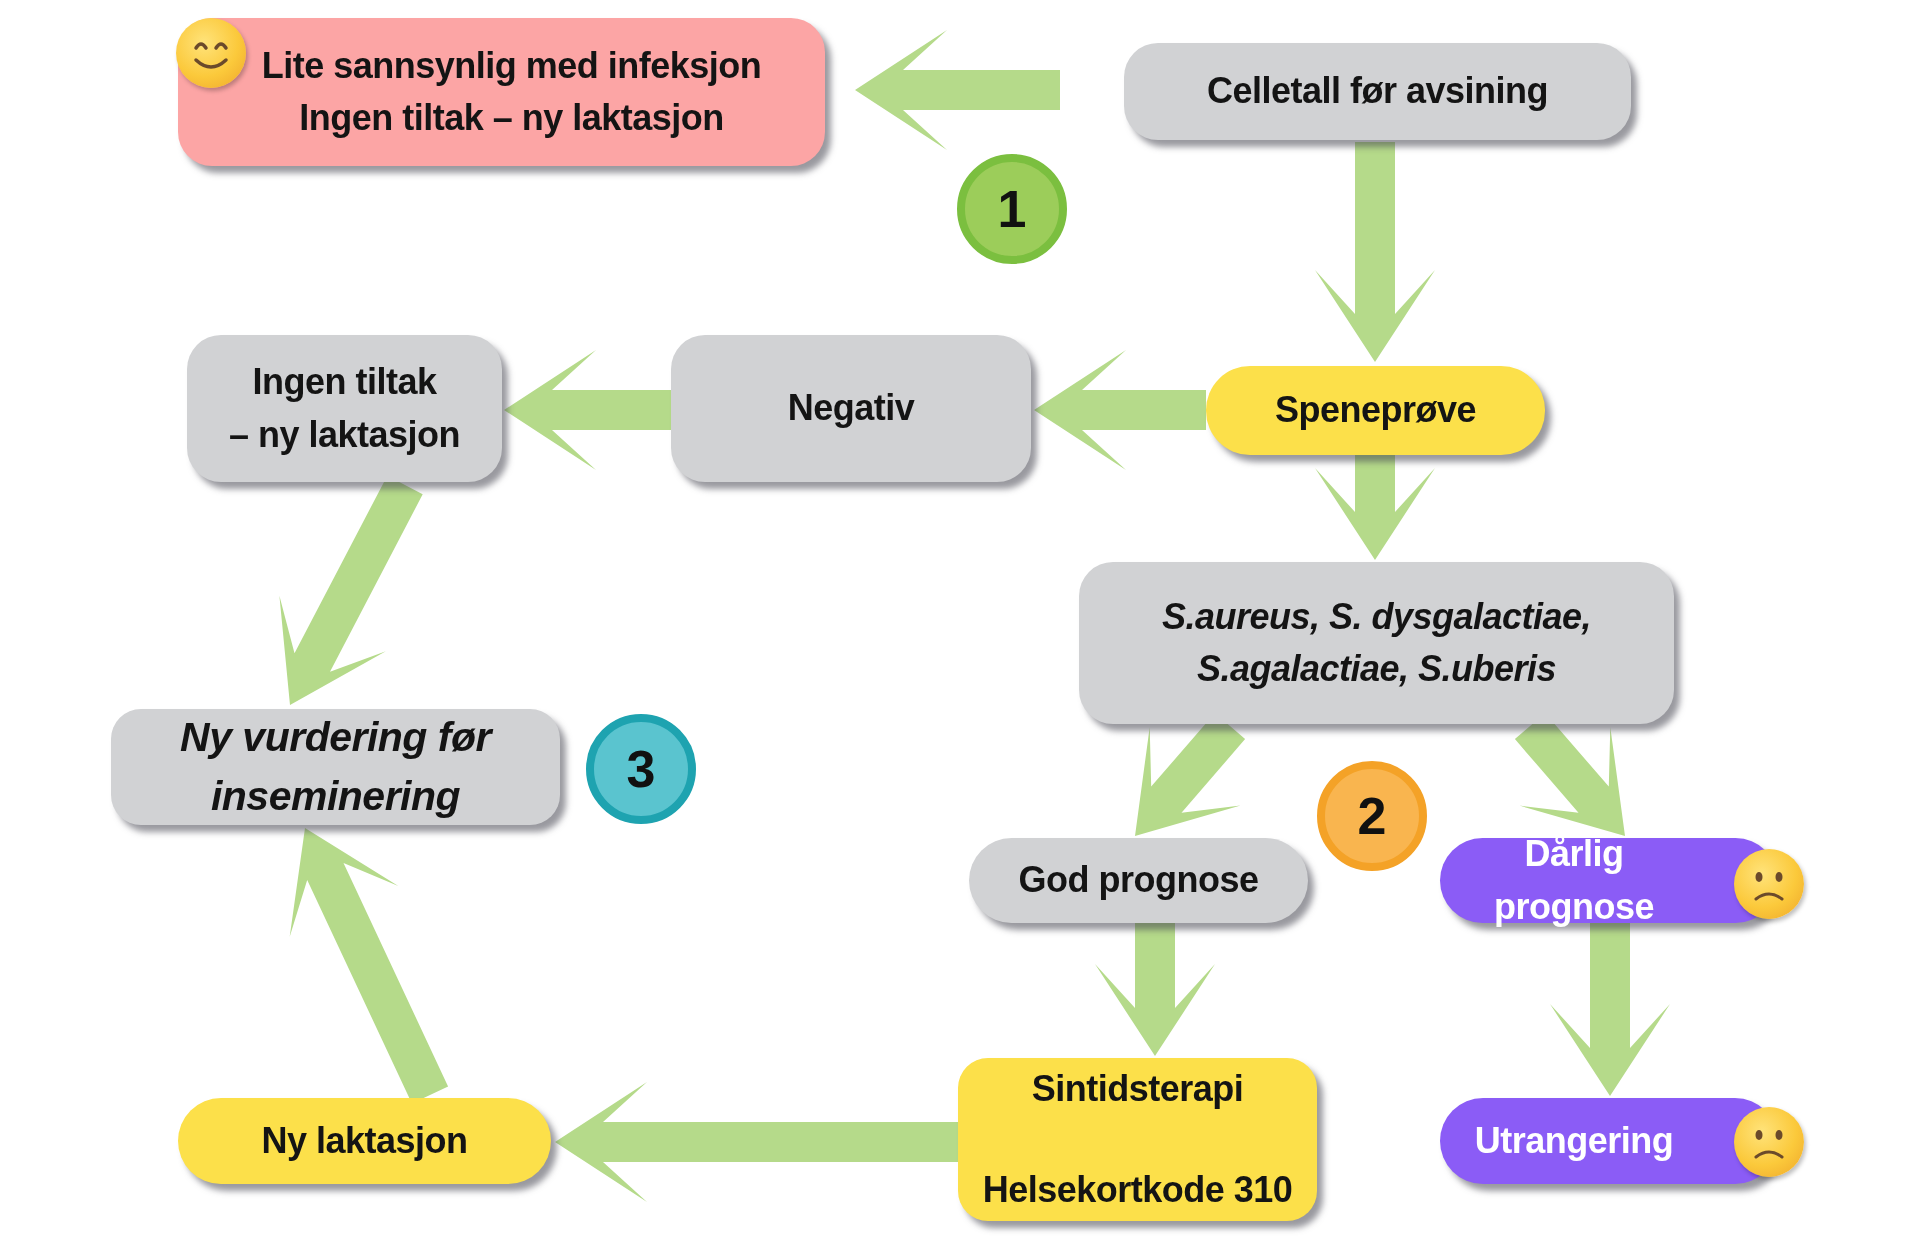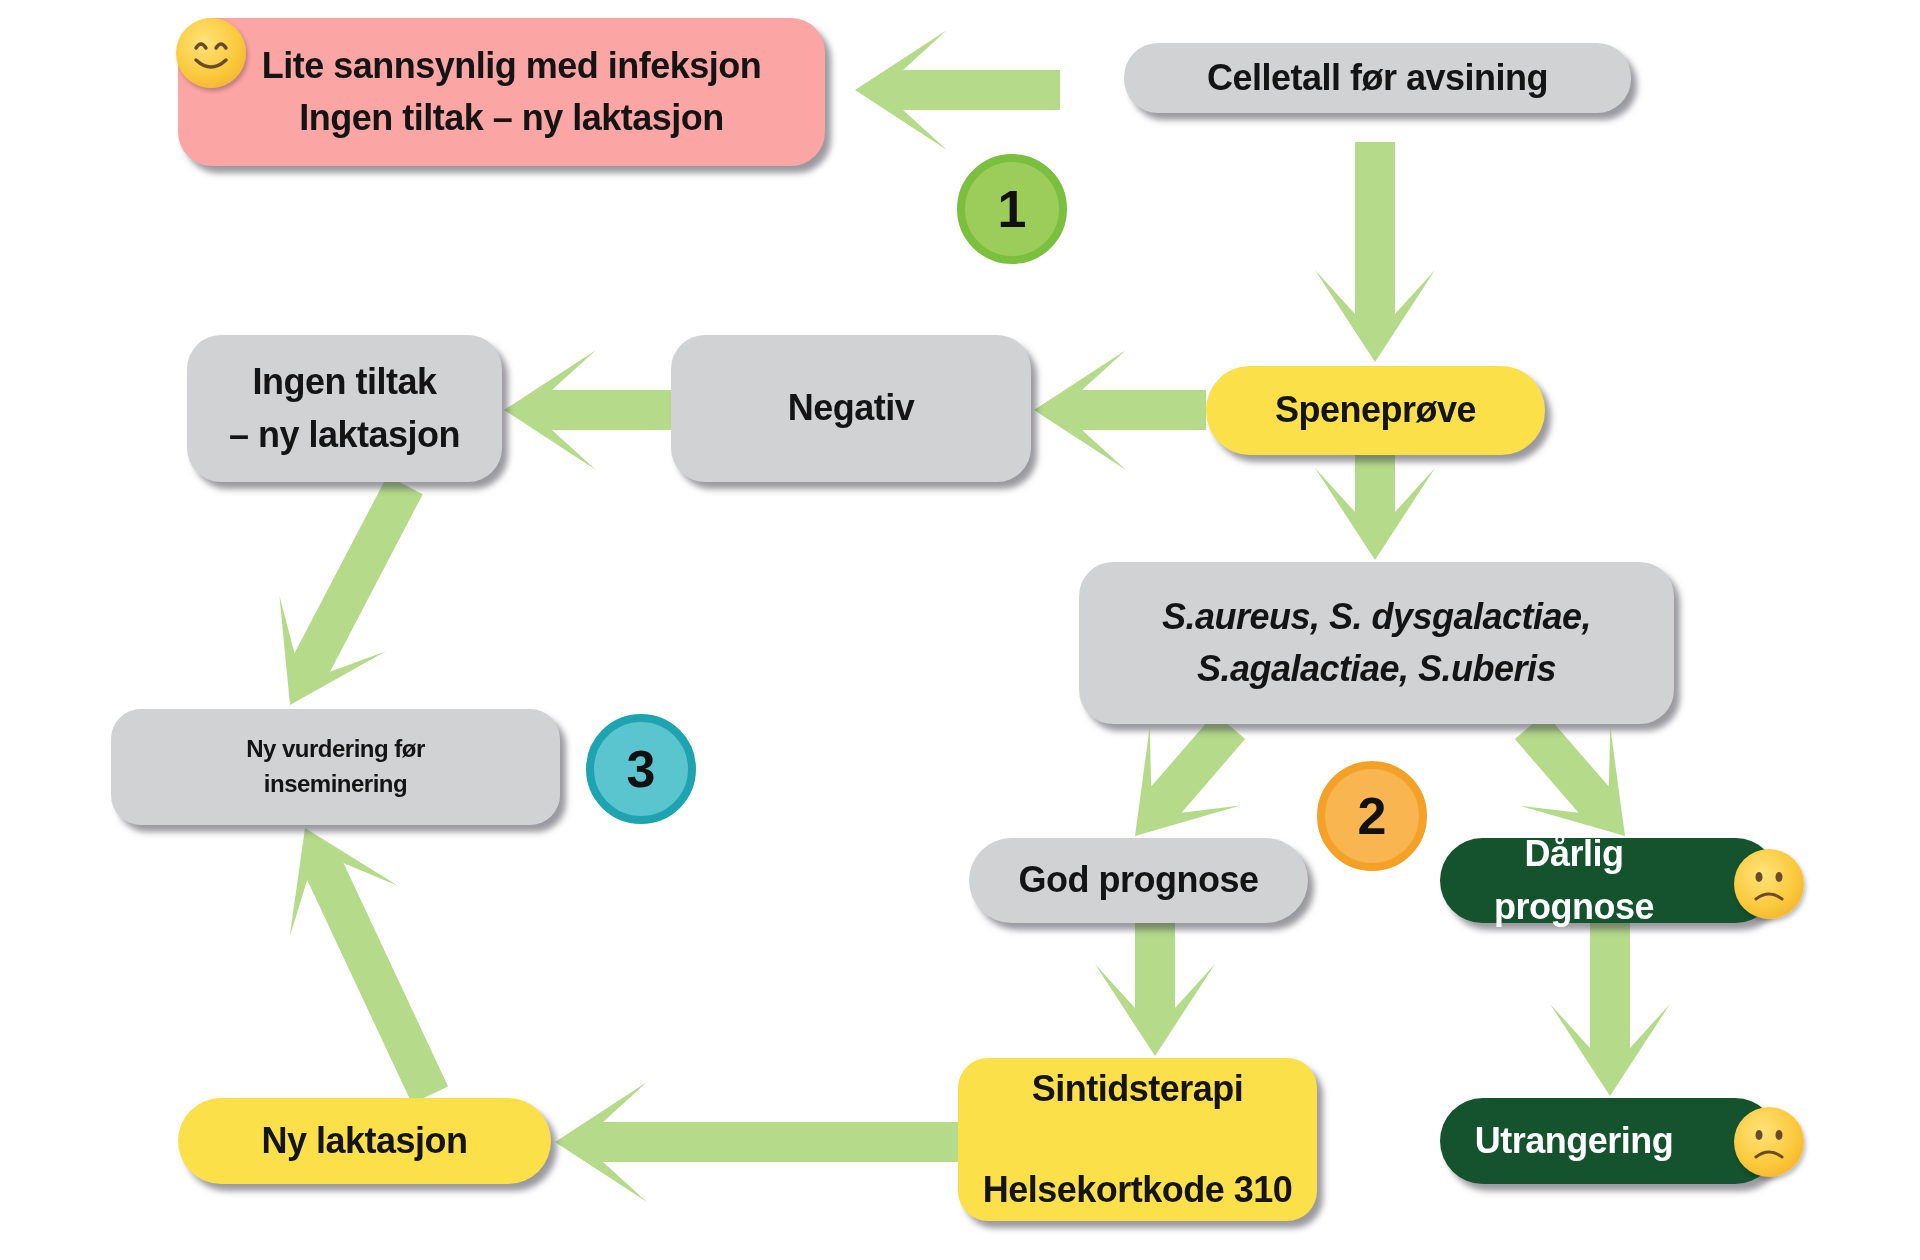--- a/index.html
+++ b/index.html
@@ -7,21 +7,21 @@
          font-family:"Liberation Sans", "DejaVu Sans", sans-serif; }
   #arrows { position:absolute; left:0; top:0; width:1920px; height:1260px; }
   .node { position:absolute; box-sizing:border-box; display:flex; flex-direction:column;
           align-items:center; justify-content:center; text-align:center;
           font-weight:bold; color:#141414; letter-spacing:-0.5px;
           box-shadow: 6px 7px 6px rgba(70,70,80,0.55); }
   .node span { display:block; line-height:1.45; }
   .gray { background:#d1d2d4; border-radius:34px; }
   .yellow { background:#fce04a; }
   .green { background:#fca5a5; border-radius:34px; }
-  .red { background:#14532d; color:#ffffff; border-radius:44px; }
+  .red { background:#8b5cf6; color:#ffffff; border-radius:44px; }
   .pill { border-radius:44px; }
   .italic span { font-style:italic; }
   .circle { position:absolute; border-radius:50%; box-sizing:border-box;
             display:flex; align-items:center; justify-content:center;
             font-weight:bold; font-size:52px; color:#111; }
   .emoji { position:absolute; border-radius:50%;
            background: radial-gradient(circle at 40% 35%, #ffe37a 0%, #fbc93b 55%, #eea529 100%);
            box-shadow: 2px 3px 4px rgba(0,0,0,0.25); }
   .emoji svg { position:absolute; left:0; top:0; width:100%; height:100%; }
 </style>
@@ -48,21 +48,21 @@
   <span>Ingen tiltak – ny laktasjon</span>
 </div>
 <div class="emoji" style="left:176px; top:18px; width:70px; height:70px;">
   <svg viewBox="0 0 70 70">
       <path d="M20 30 q5 -8 10 0" stroke="#6b4a2b" stroke-width="3.5" fill="none" stroke-linecap="round"></path>
       <path d="M40 30 q5 -8 10 0" stroke="#6b4a2b" stroke-width="3.5" fill="none" stroke-linecap="round"></path>
       <path d="M20 42 q15 14 30 0" stroke="#6b4a2b" stroke-width="3.5" fill="none" stroke-linecap="round"></path>
     </svg>
 </div>
 
-<div class="node gray" style="left:1124px; top:43px; width:507px; height:70px; font-size:36px;">
+<div class="node gray" style="left:1124px; top:43px; width:507px; height:97px; font-size:36px;">
   <span>Celletall før avsining</span>
 </div>
 
 <div class="circle" style="left:957px; top:154px; width:110px; height:110px; background:#9ccd5a; border:8px solid #7bbf3f;">
   <span>1</span>
 </div>
 
 <div class="node gray" style="left:187px; top:335px; width:315px; height:147px; font-size:36px;">
   <span>Ingen tiltak</span>
   <span>– ny laktasjon</span>
@@ -74,21 +74,21 @@
 
 <div class="node yellow pill" style="left:1206px; top:366px; width:339px; height:89px; font-size:36px;">
   <span>Speneprøve</span>
 </div>
 
 <div class="node gray italic" style="left:1079px; top:562px; width:595px; height:162px; font-size:36px;">
   <span>S.aureus, S. dysgalactiae,</span>
   <span>S.agalactiae, S.uberis</span>
 </div>
 
-<div class="node gray" style="left:111px; top:709px; width:449px; height:116px; font-size:24px; border-radius:30px;">
+<div class="node gray" style="left:111px; top:709px; width:449px; height:116px; font-size:41px; border-radius:30px;font-style:italic;">
   <span>Ny vurdering før</span>
   <span>inseminering</span>
 </div>
 
 <div class="circle" style="left:586px; top:714px; width:110px; height:110px; background:#5ac4cf; border:8px solid #1ea3b0;">
   <span>3</span>
 </div>
 
 <div class="circle" style="left:1317px; top:761px; width:110px; height:110px; background:#f9b54f; border:8px solid #f4a227;">
   <span>2</span>

